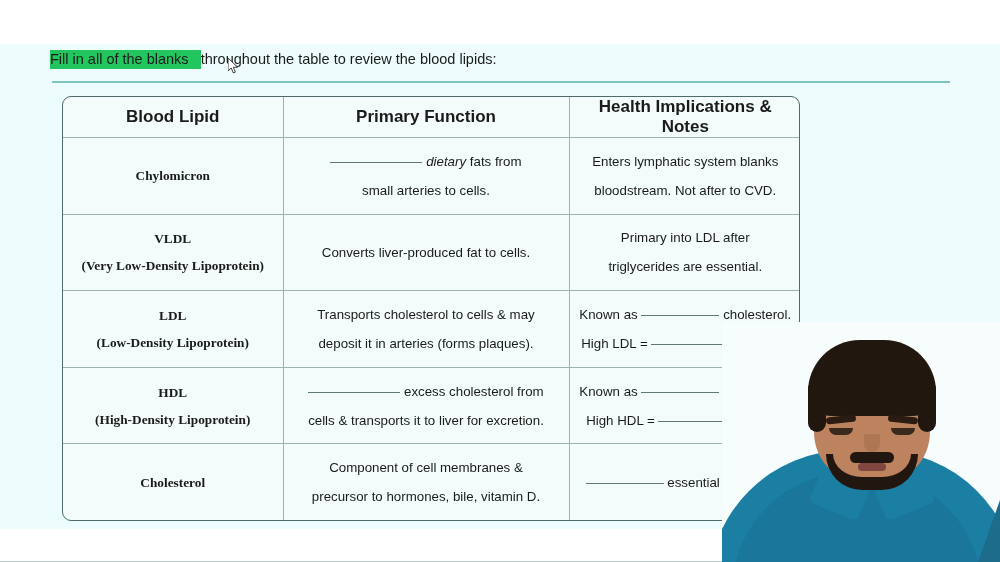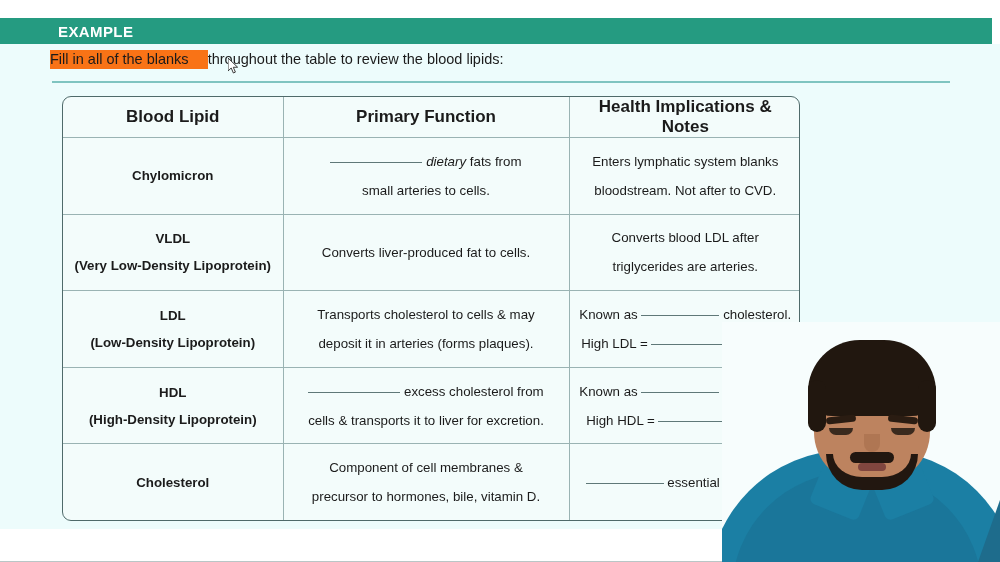--- a/index.html
+++ b/index.html
@@ -66,22 +66,22 @@
   #instruction {
     position: absolute;
     left: 50px;
     top: 49px;
     font-size: 14.5px;
     color: #1b1b1b;
     white-space: nowrap;
     line-height: 20px;
   }
   #instruction .hl {
-    background: #f97316;
-    padding: 1px 15px 2px 0;
+    background: #22c55e;
+    padding: 1px 8px 2px 0;
   }
 
   
   #cursor {
     position: absolute;
     left: 228px;
     top: 58px;
     width: 11px;
     height: 16px;
     pointer-events: none;
@@ -135,20 +135,21 @@
     font-weight: bold;
     height: 35px;
     padding: 0 6px;
   }
 
   tbody td { font-size: 13.3px; }
 
   td.lipid {
     font-weight: bold;
     line-height: 27px;
+    font-family: Liberation Serif, serif;
   }
   td.desc {
     line-height: 29px;
     font-weight: normal;
   }
   .ital { font-style: italic; }
 
   
   .blank {
     display: inline-block;
@@ -341,23 +342,20 @@
   }
 </style>
 </head>
 <body>
 
 <div id="slide">
 
   <div id="canvas"></div>
   <div id="bottom-strip"></div>
 
-  <div id="banner">
-    <span id="banner-title">EXAMPLE</span>
-  </div>
 
   <div id="instruction">
     <span class="hl">Fill in all of the blanks </span><span>throughout the table to review the blood lipids:</span>
   </div>
 
   <svg id="cursor" viewBox="0 0 11 16">
     <polygon points="0,0 0,13 3.2,10 5.4,15 7.4,14.1 5.3,9.3 9.6,9.2" fill="#ffffff" stroke="#3a3a3a" stroke-width="1"></polygon>
   </svg>
 
   <div id="rule"></div>
@@ -395,22 +393,22 @@
 
         <tr>
           <td class="lipid">
             <span>VLDL</span><br>
             <span>(Very Low-Density Lipoprotein)</span>
           </td>
           <td class="desc">
             <span>Converts liver-produced fat to cells.</span>
           </td>
           <td class="desc">
-            <span>Converts blood LDL after</span><br>
-            <span>triglycerides are arteries.</span>
+            <span>Primary into LDL after</span><br>
+            <span>triglycerides are essential.</span>
           </td>
         </tr>
 
         <tr>
           <td class="lipid">
             <span>LDL</span><br>
             <span>(Low-Density Lipoprotein)</span>
           </td>
           <td class="desc">
             <span>Transports cholesterol to cells &amp; may</span><br>

